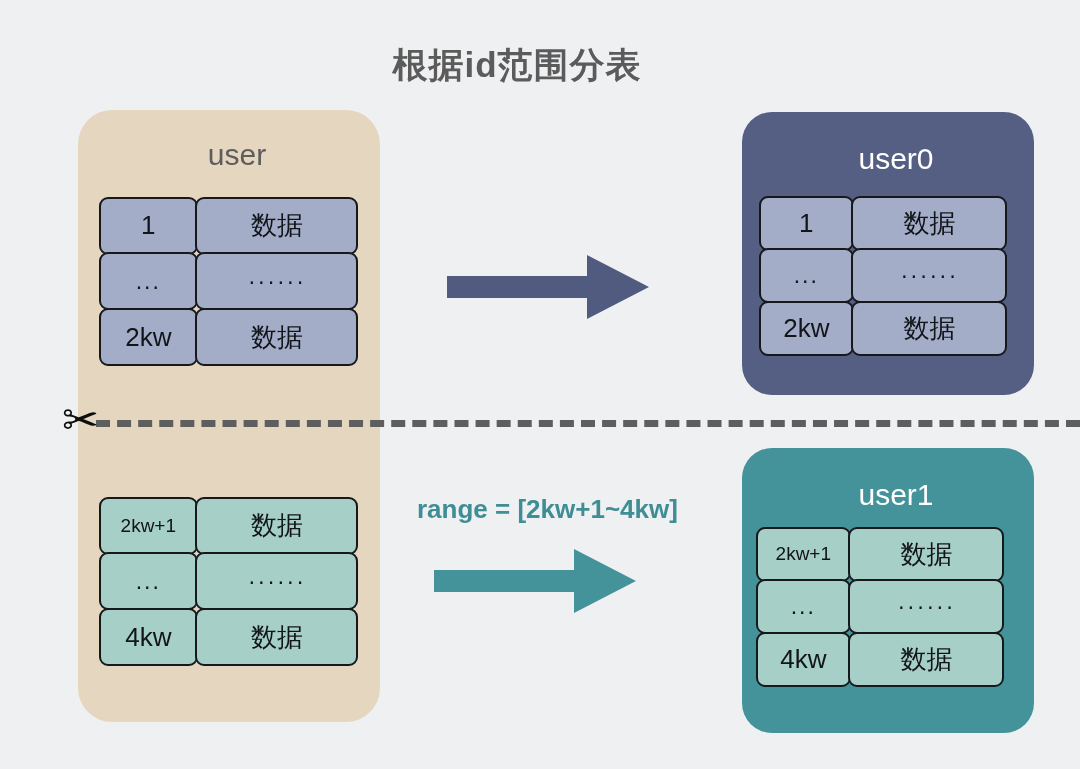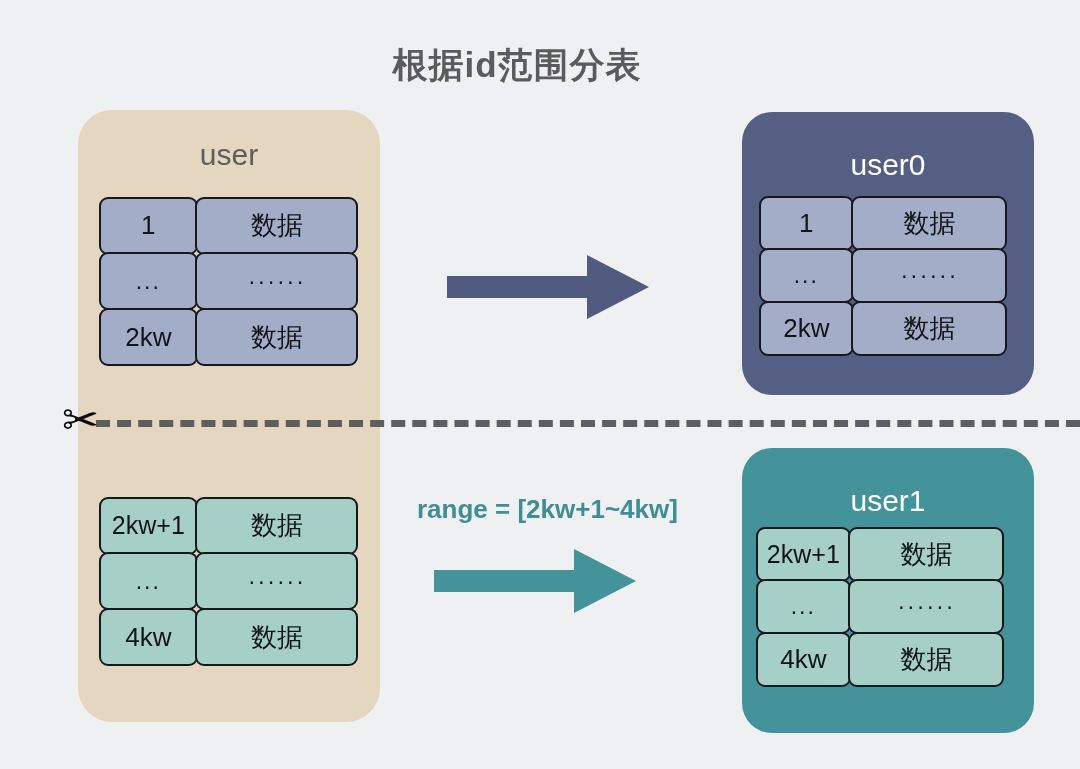--- a/index.html
+++ b/index.html
@@ -60,28 +60,29 @@
     background: #44939b;
     border-radius: 30px;
   }
 
   .panel-title {
     position: absolute;
     width: 100%;
     text-align: center;
     font-size: 30px;
     font-weight: normal;
+    padding-left: 8px;
   }
   .panel-source .panel-title {
     top: 28px;
     color: #5d5d5d;
   }
   .panel-shard0 .panel-title,
   .panel-shard1 .panel-title {
-    top: 36px;
+    top: 30px;
     color: #ffffff;
   }
 
   
   .tbl {
     position: absolute;
     display: flex;
     flex-direction: column;
   }
   .tbl-row {
@@ -116,21 +117,21 @@
   .tbl-source-bot .c-val { width: 163px; height: 58px; }
 
   
   .tbl-shard0 { left: 760px; top: 197px; }
   .tbl-shard1 { left: 757px; top: 528px; }
   .tbl-shard0 .c-key,
   .tbl-shard1 .c-key { width: 95px; height: 55px; }
   .tbl-shard0 .c-val,
   .tbl-shard1 .c-val { width: 156px; height: 55px; }
 
-  .cell.tight { font-size: 25px; }
+  .cell.tight { font-size: 19px; }
 
   
   .cut-line {
     position: absolute;
     left: 96px;
     top: 420px;
     width: 984px;
     height: 0;
     border-top: 7px dashed #5e5e5e;
   }

